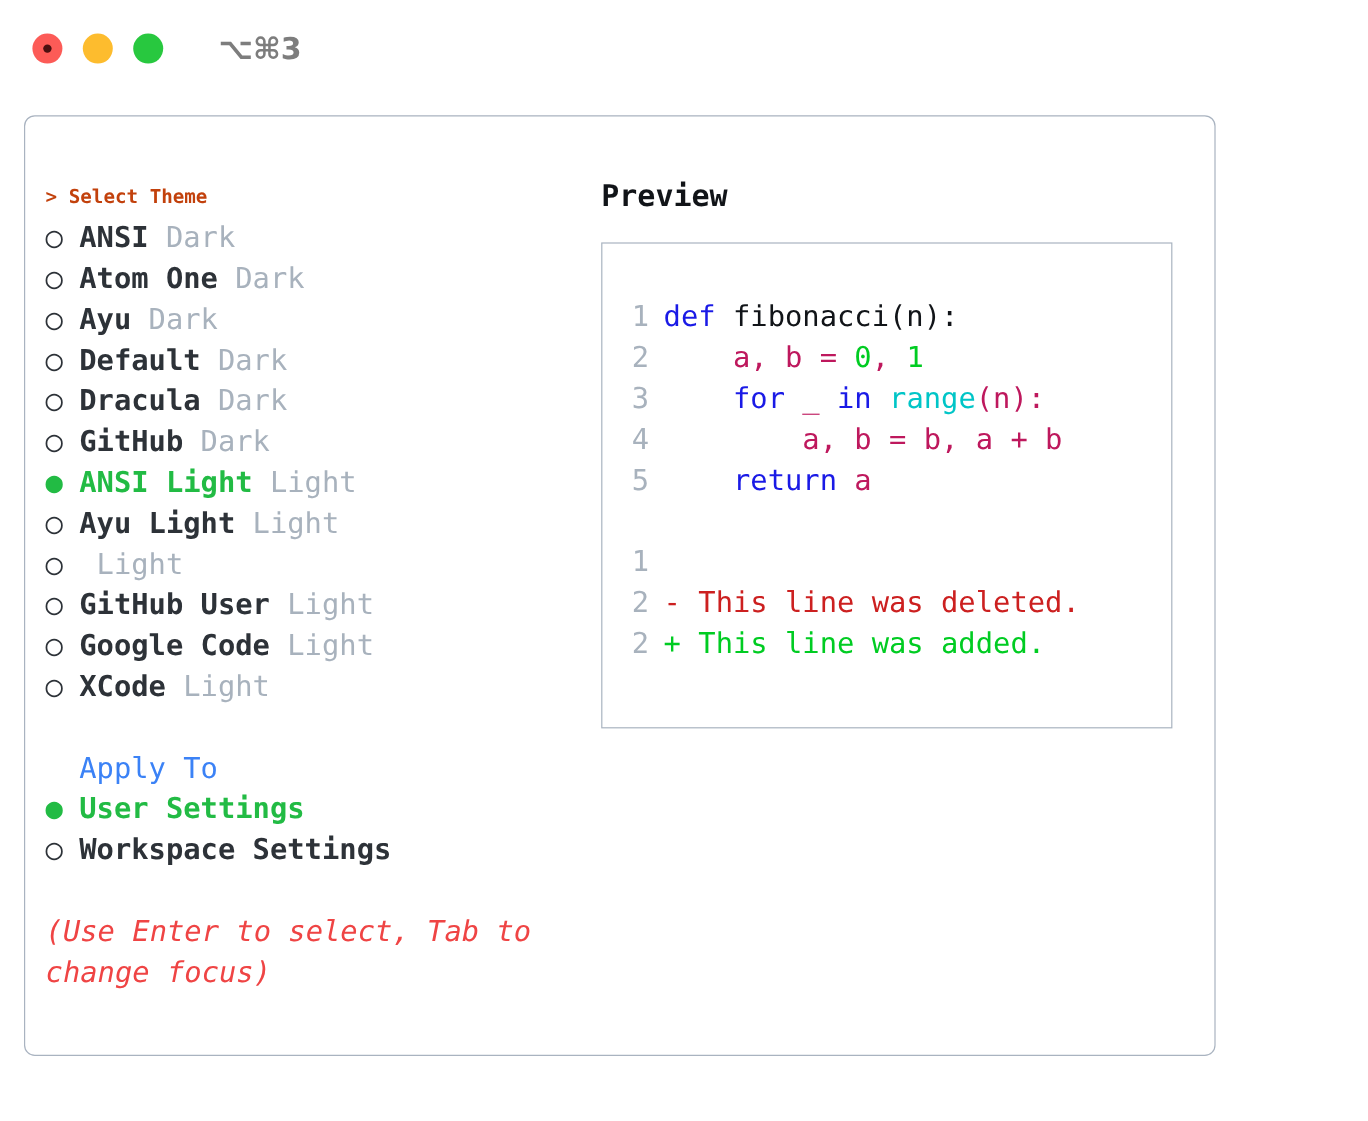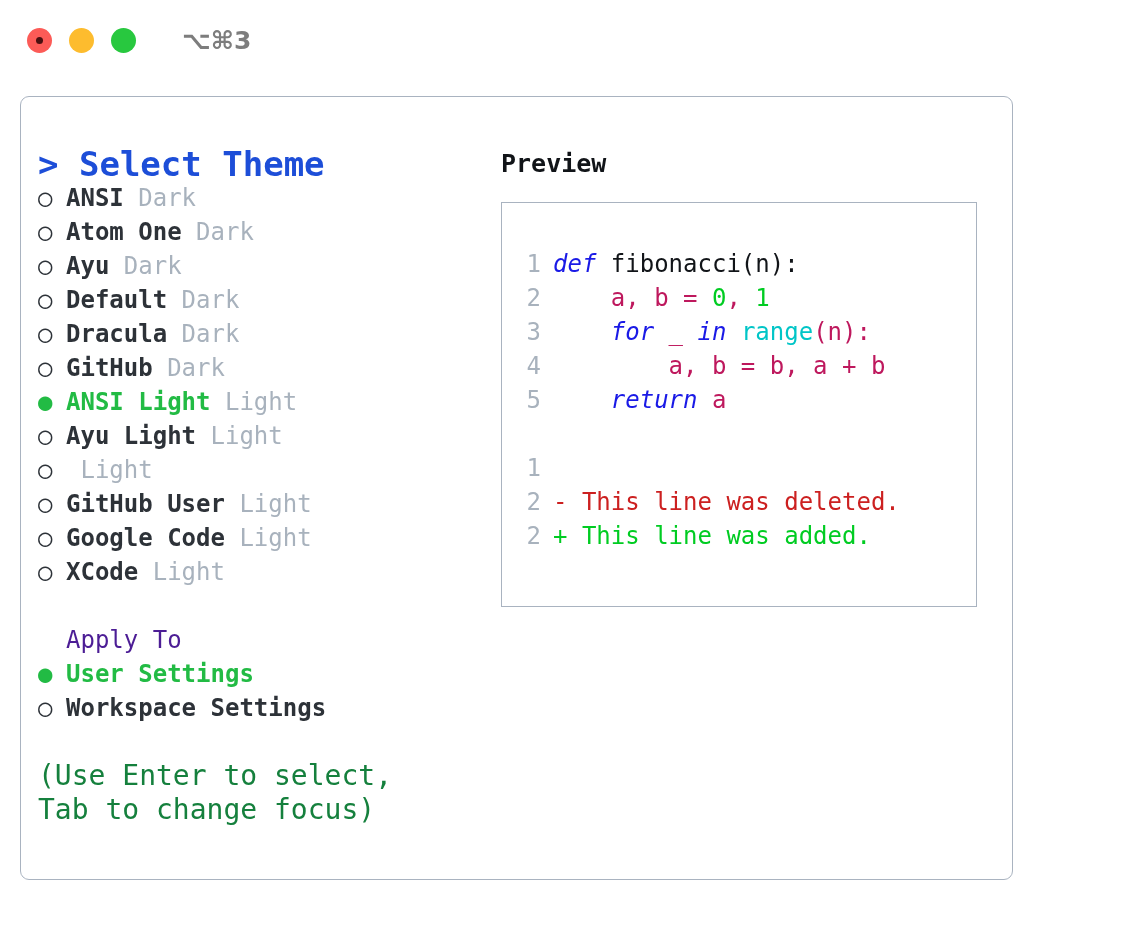--- a/index.html
+++ b/index.html
@@ -83,23 +83,23 @@
   }
 
   
   .left-col {
     position: absolute;
     left: 17px;
     top: 50px;
     width: 450px;
   }
   .section-title {
-    font-size: 34px;
+    font-size: 16px;
     font-weight: bold;
-    color: #1d4ed8;
+    color: #c2410c;
     line-height: 34px;
     white-space: pre;
   }
   .opt-row {
     display: flex;
     align-items: baseline;
     line-height: 34px;
     font-size: 24px;
     white-space: pre;
   }
@@ -113,33 +113,34 @@
   }
   .marker.sel { color: #22bb44; }
   .opt-name  { color: #2d3238; font-weight: bold; }
   .opt-name.sel { color: #22bb44; }
   .opt-kind  { color: #a8b2bd; }
 
   .spacer-sm { height: 34px; }
 
   .apply-title {
     font-size: 24px;
-    color: #4c1d95;
+    color: #3b82f6;
     line-height: 34px;
     padding-left: 28px;
     white-space: pre;
   }
   .hint {
     margin-top: 34px;
-    font-size: 28px;
-    line-height: 34px;
-    color: #15803d;
+    font-size: 24px;
+    line-height: 34px;
+    color: #ef4444;
     width: 410px;
     white-space: pre-wrap;
     word-break: break-word;
+    font-style: italic;
   }
 
   
   .right-col {
     position: absolute;
     left: 480px;
     top: 50px;
     width: 500px;
   }
   .preview-title {
@@ -167,21 +168,21 @@
     padding-left: 13px;
   }
   .lineno {
     display: inline-block;
     width: 26px;
     flex: 0 0 26px;
     text-align: right;
     color: #a8b2bd;
     margin-right: 12px;
   }
-  .tok-kw    { color: #1a1ae6; font-style: italic; }
+  .tok-kw    { color: #1a1ae6; }
   .tok-id    { color: #111418; }
   .tok-num   { color: #00cc22; }
   .tok-fn    { color: #00c5c7; }
   .tok-plain { color: #be185d; }
   .tok-ctx   { color: #808a94; }
   .tok-del   { color: #cc2020; }
   .tok-add   { color: #00cc22; }
   .blank-line { height: 34px; }
 </style>
 </head>

